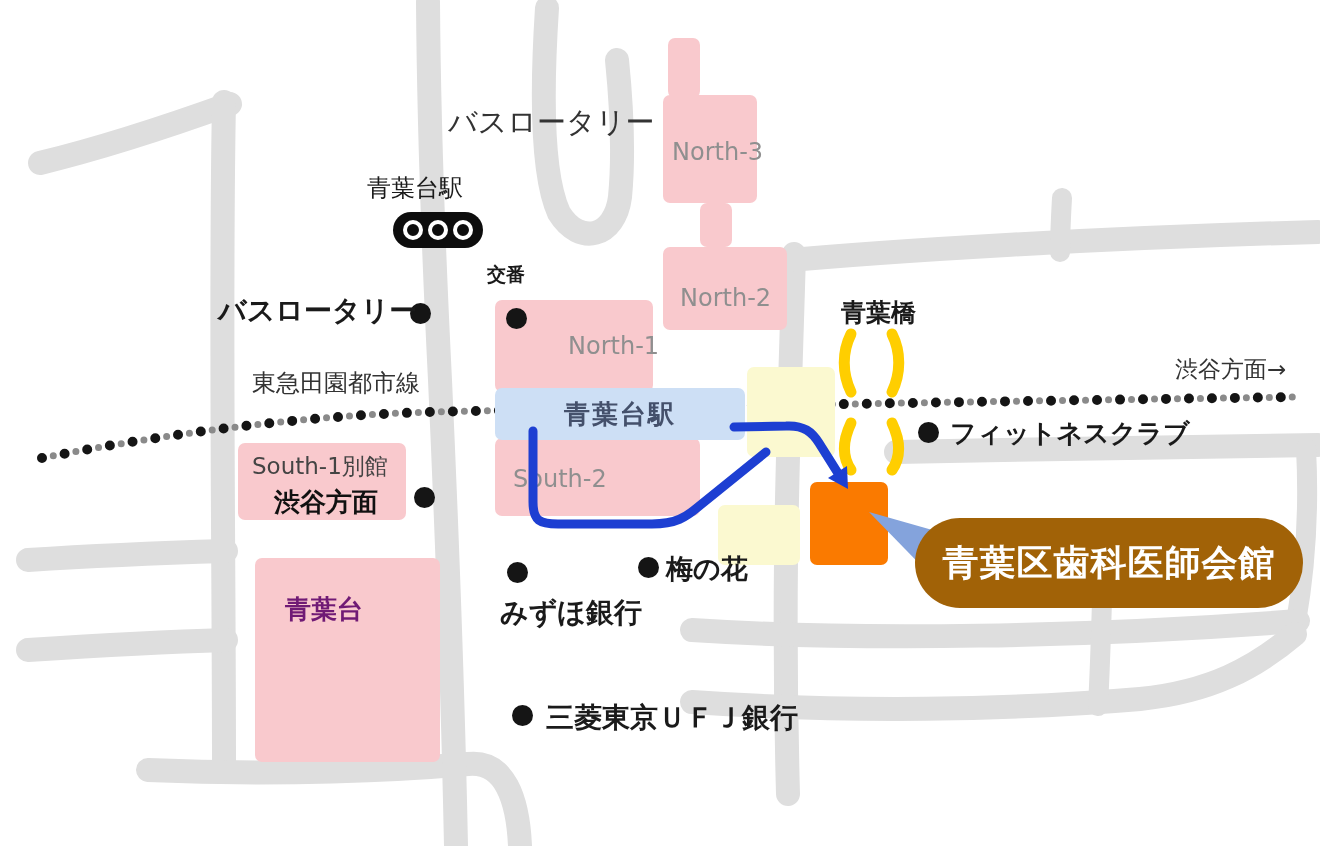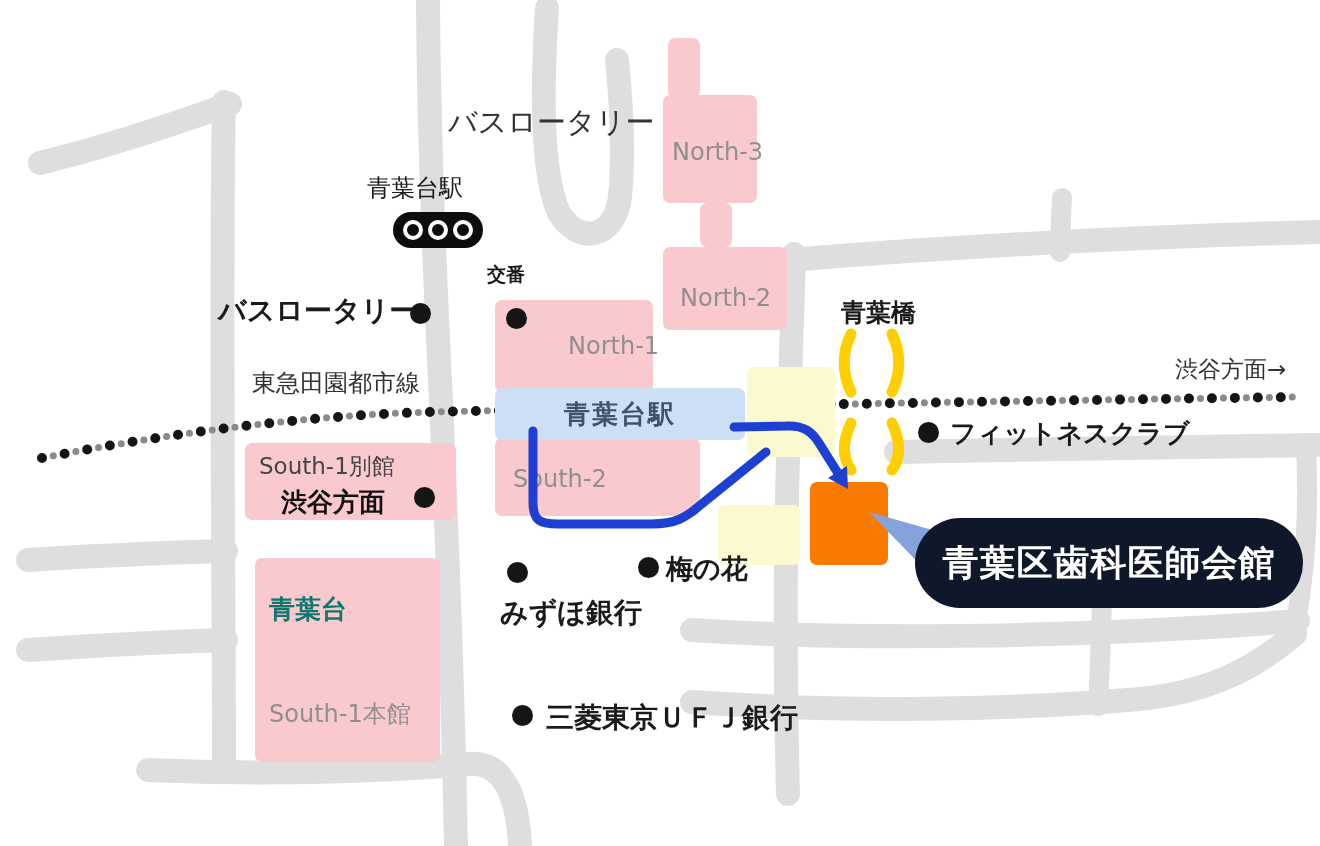--- a/index.html
+++ b/index.html
@@ -21,26 +21,26 @@
   .lbl.gray{color:#333;}
   .dot{position:absolute;width:21px;height:21px;border-radius:50%;background:#151515;z-index:30;}
   .signal{
     position:absolute;left:393px;top:212px;width:90px;height:36px;border-radius:18px;
     background:#0d0d0d;display:flex;align-items:center;justify-content:center;gap:5px;z-index:30;
   }
   .signal i{display:block;width:20px;height:20px;border-radius:50%;border:4px solid #fff;
     background:#0d0d0d;box-sizing:border-box;}
   .bubble{
     position:absolute;left:915px;top:518px;width:388px;height:90px;border-radius:46px;
-    background:#0f172a;z-index:25;display:flex;align-items:center;justify-content:center;
+    background:#a16207;z-index:25;display:flex;align-items:center;justify-content:center;
   }
   .bubble span{color:#ffffff;font-size:36px;font-weight:700;letter-spacing:1px;}
   .annex-line1{position:absolute;left:14px;top:8px;color:#444;font-size:23px;white-space:nowrap;}
   .annex-line2{position:absolute;left:36px;top:42px;color:#111;font-size:26px;font-weight:700;white-space:nowrap;}
-  .sq1{position:absolute;left:14px;top:34px;color:#0f766e;font-size:26px;font-weight:700;white-space:nowrap;}
+  .sq1{position:absolute;left:30px;top:34px;color:#701a75;font-size:26px;font-weight:700;white-space:nowrap;}
   .sq2{position:absolute;left:14px;top:72px;color:#111;font-size:26px;font-weight:700;white-space:nowrap;}
   .sq3{position:absolute;left:14px;top:140px;color:#8f8f8f;font-size:24px;white-space:nowrap;}
 </style>
 </head>
 <body>
 
 <svg id="roads-layer" class="layer" viewBox="0 0 1320 846" xmlns="http://www.w3.org/2000/svg">
   <g fill="none" stroke="#dedede" stroke-width="24" stroke-linecap="round" stroke-linejoin="round">
     <path d="M 40,163 C 110,146 180,122 230,104"></path>
     <path d="M 224,102 C 220,300 224,550 224,768"></path>
@@ -72,28 +72,27 @@
 
 <div class="block pink" style="left:663px;top:247px;width:124px;height:83px;"></div>
 <div class="blklabel" style="left:680px;top:284px;">North-2</div>
 
 <div class="block pink" style="left:495px;top:300px;width:158px;height:92px;"></div>
 <div class="blklabel" style="left:535px;top:332px;margin-left:33px;">North-1</div>
 
 <div class="block pink" style="left:495px;top:438px;width:205px;height:78px;"></div>
 <div class="blklabel" style="left:513px;top:465px;">South-2</div>
 
-<div class="block pink" style="left:245px;top:443px;width:211px;height:77px;">
+<div class="block pink" style="left:238px;top:443px;width:168px;height:77px;">
   <span class="annex-line1">South-1別館</span>
   <span class="annex-line2">渋谷方面</span>
 </div>
 
 <div class="block pink" style="left:255px;top:558px;width:185px;height:204px;">
   <span class="sq1">青葉台</span>
-  <span class="sq3">South-1本館</span>
 </div>
 
 <div class="block yellow" style="left:747px;top:367px;width:88px;height:90px;"></div>
 <div class="block yellow" style="left:718px;top:505px;width:82px;height:60px;"></div>
 
 <div class="block orange" style="left:810px;top:482px;width:78px;height:83px;"></div>
 
 <div class="block station" style="left:495px;top:388px;width:250px;height:52px;">
   <span>青葉台駅</span>
 </div>

